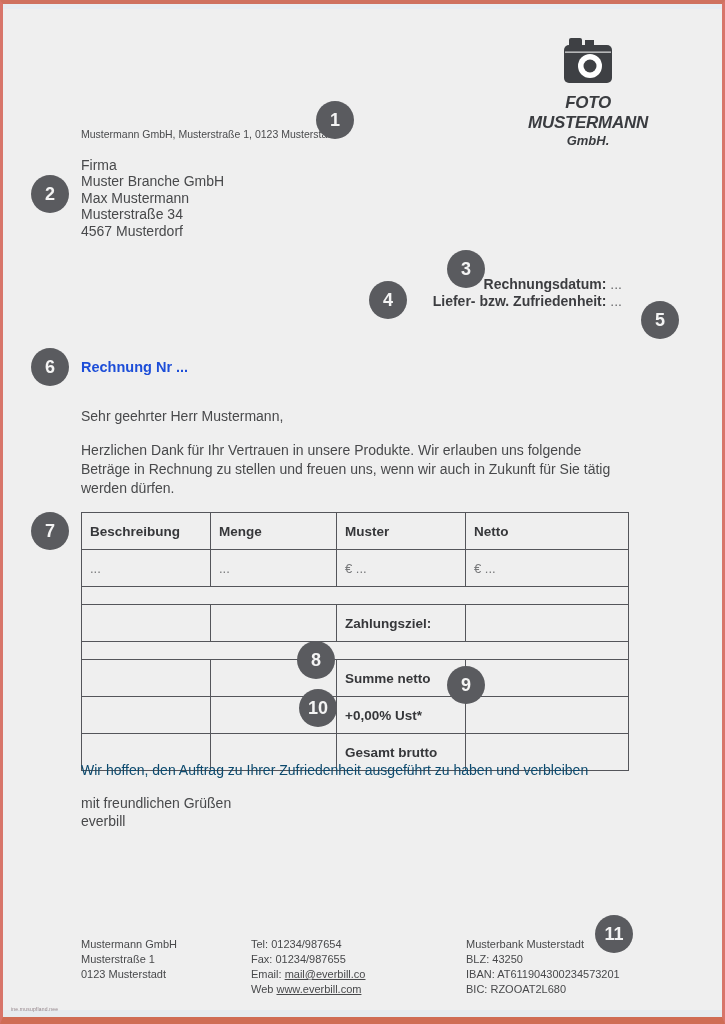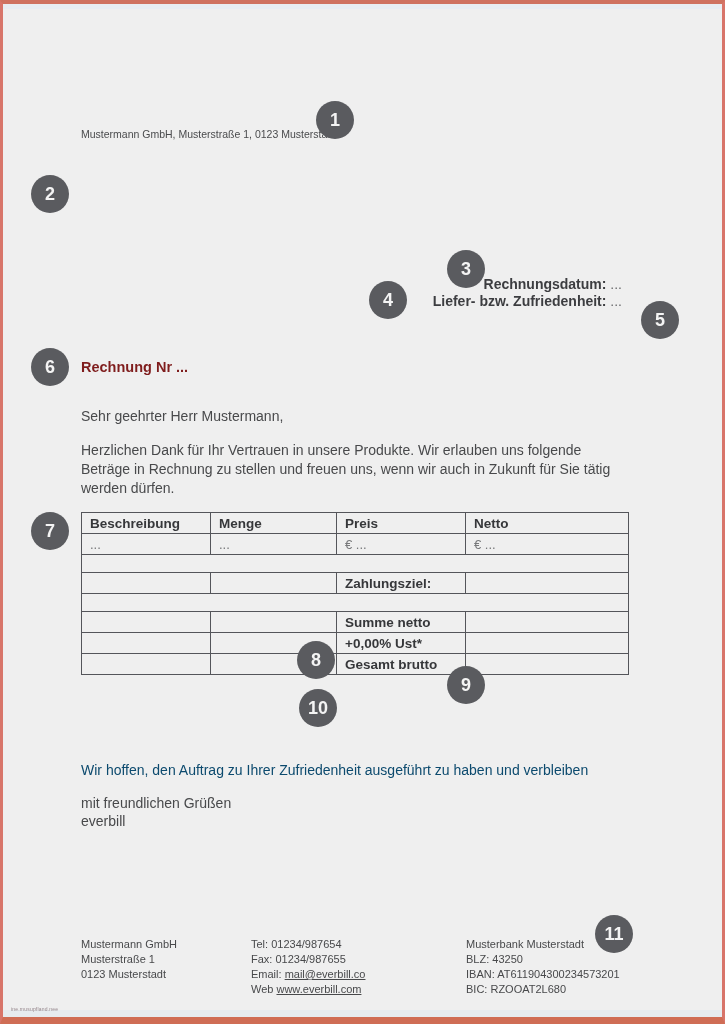--- a/index.html
+++ b/index.html
@@ -33,27 +33,27 @@
     display: flex; align-items: center; justify-content: center; z-index: 5;
   }
 
   .sender-line { position: absolute; left: 78px; top: 124px; font-size: 10.5px; color: #4a4b4d; }
 
   .recipient { position: absolute; left: 78px; top: 153px; font-size: 14px; line-height: 16.4px; color: #48494b; }
 
   .meta { position: absolute; right: 100px; top: 272px; text-align: right; font-size: 14px; font-weight: bold; line-height: 17px; color: #3c3d40; }
   .meta .val { font-weight: normal; color: #6a6b6d; }
 
-  .invoice-no { position: absolute; left: 78px; top: 355px; font-size: 14.5px; font-weight: bold; color: #7f1d1d; }
+  .invoice-no { position: absolute; left: 78px; top: 355px; font-size: 14.5px; font-weight: bold; color: #1d4ed8; }
   .salutation { position: absolute; left: 78px; top: 404px; font-size: 14px; color: #48494b; }
   .intro { position: absolute; left: 78px; top: 437px; width: 545px; font-size: 14px; line-height: 19px; color: #48494b; }
 
   
   .items { position: absolute; left: 78px; top: 508px; border-collapse: collapse; table-layout: fixed; width: 547px; }
-  .items td { border: 1px solid #54555a; font-size: 13px; padding: 1px 8px; height: 21px; vertical-align: middle; color: #3f4143; }
+  .items td { border: 1px solid #54555a; font-size: 13px; padding: 1px 8px; height: 37px; vertical-align: middle; color: #3f4143; }
   .items td.b { font-weight: bold; font-size: 13.5px; color: #36373a; }
   .items td.dots { color: #77787a; }
   .items tr.gap td { height: 18px; }
 
   .footnote { position: absolute; left: 78px; top: 727px; font-size: 11px; color: #55565a; }
   .closing { position: absolute; left: 78px; top: 758px; font-size: 14px; color: #0c4a6e; }
   .regards { position: absolute; left: 78px; top: 791px; font-size: 14px; line-height: 17.5px; color: #48494b; }
 
   
   .footer { position: absolute; top: 933px; left: 0; width: 100%; font-size: 11px; line-height: 15px; color: #48494b; }
@@ -65,35 +65,58 @@
 
   .watermark { position: absolute; left: 8px; top: 1002px; font-size: 5px; color: #93848a; letter-spacing: 0.2px; }
 </style>
 </head>
 <body>
 
 <div class="page">
   <div class="strip-top"></div>
   <div class="strip-bottom"></div>
 
+  <div class="logo">
+    <span class="cam">
+      <svg viewBox="0 0 48 46" width="48" height="46">
+        <g fill="#3e4044">
+          <rect x="5" y="1" width="13" height="9" rx="2"></rect>
+          <rect x="21" y="3" width="9" height="7"></rect>
+          <rect x="0" y="8" width="48" height="38" rx="5"></rect>
+        </g>
+        <rect x="1" y="14.5" width="46" height="1.3" fill="#efefef" opacity="0.85"></rect>
+        <circle cx="26" cy="29" r="12" fill="#ffffff"></circle>
+        <circle cx="26" cy="29" r="6.5" fill="#3e4044"></circle>
+      </svg>
+    </span>
+    <div class="logo-title">FOTO MUSTERMANN</div>
+    <div class="logo-sub">GmbH.</div>
+  </div>
 
   <div class="marker" style="left:313px; top:97px;">1</div>
   <div class="marker" style="left:28px;  top:171px;">2</div>
   <div class="marker" style="left:444px; top:246px;">3</div>
   <div class="marker" style="left:366px; top:277px;">4</div>
   <div class="marker" style="left:638px; top:297px;">5</div>
   <div class="marker" style="left:28px;  top:344px;">6</div>
   <div class="marker" style="left:28px;  top:508px;">7</div>
   <div class="marker" style="left:294px; top:637px;">8</div>
   <div class="marker" style="left:444px; top:662px;">9</div>
   <div class="marker" style="left:296px; top:685px;">10</div>
   <div class="marker" style="left:592px; top:911px;">11</div>
 
   <div class="sender-line">Mustermann GmbH, Musterstraße 1, 0123 Musterstadt</div>
 
+  <div class="recipient">
+    <div>Firma</div>
+    <div>Muster Branche GmbH</div>
+    <div>Max Mustermann</div>
+    <div>Musterstraße 34</div>
+    <div>4567 Musterdorf</div>
+  </div>
 
   <div class="meta">
     <div><span>Rechnungsdatum:</span><span class="val"> ...</span></div>
     <div><span>Liefer- bzw. Zufriedenheit:</span><span class="val"> ...</span></div>
   </div>
 
   <div class="invoice-no">Rechnung Nr ...</div>
   <div class="salutation">Sehr geehrter Herr Mustermann,</div>
   <div class="intro">Herzlichen Dank für Ihr Vertrauen in unsere Produkte. Wir erlauben uns folgende Beträge in Rechnung zu stellen und freuen uns, wenn wir auch in Zukunft für Sie tätig werden dürfen.</div>
 
@@ -101,21 +124,21 @@
     <colgroup>
         <col style="width:129px">
         <col style="width:126px">
         <col style="width:129px">
         <col style="width:163px">
       </colgroup>
     <tbody>
         <tr>
       <td class="b">Beschreibung</td>
       <td class="b">Menge</td>
-      <td class="b">Preis</td>
+      <td class="b">Muster</td>
       <td class="b">Netto</td>
     </tr>
     <tr>
       <td class="dots">...</td>
       <td class="dots">...</td>
       <td class="dots">€ ...</td>
       <td class="dots">€ ...</td>
     </tr>
     <tr class="gap">
           <td colspan="4"></td>

